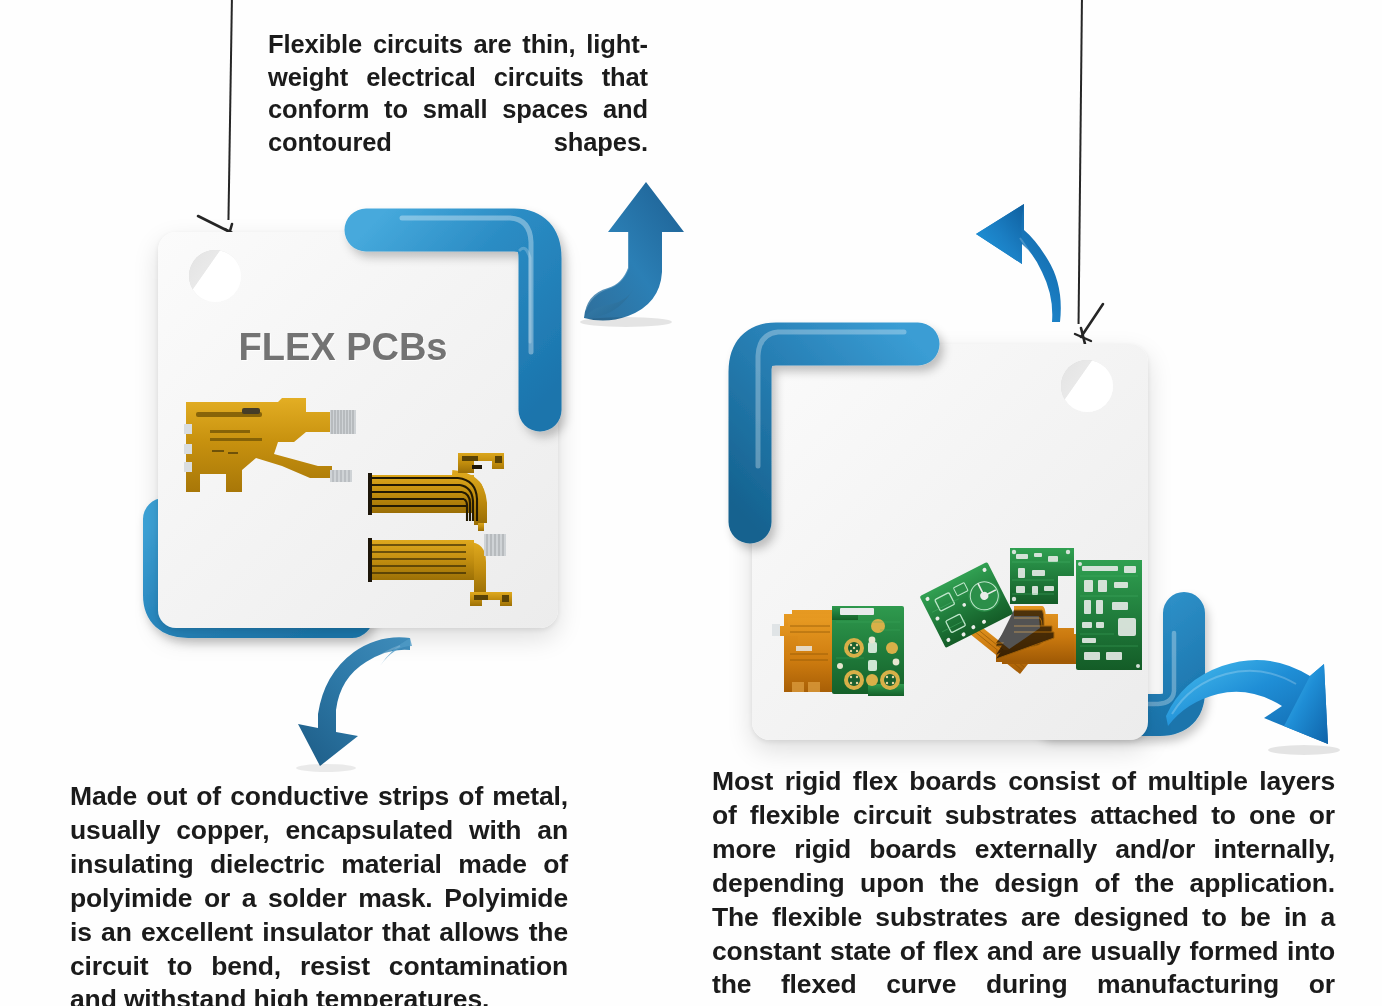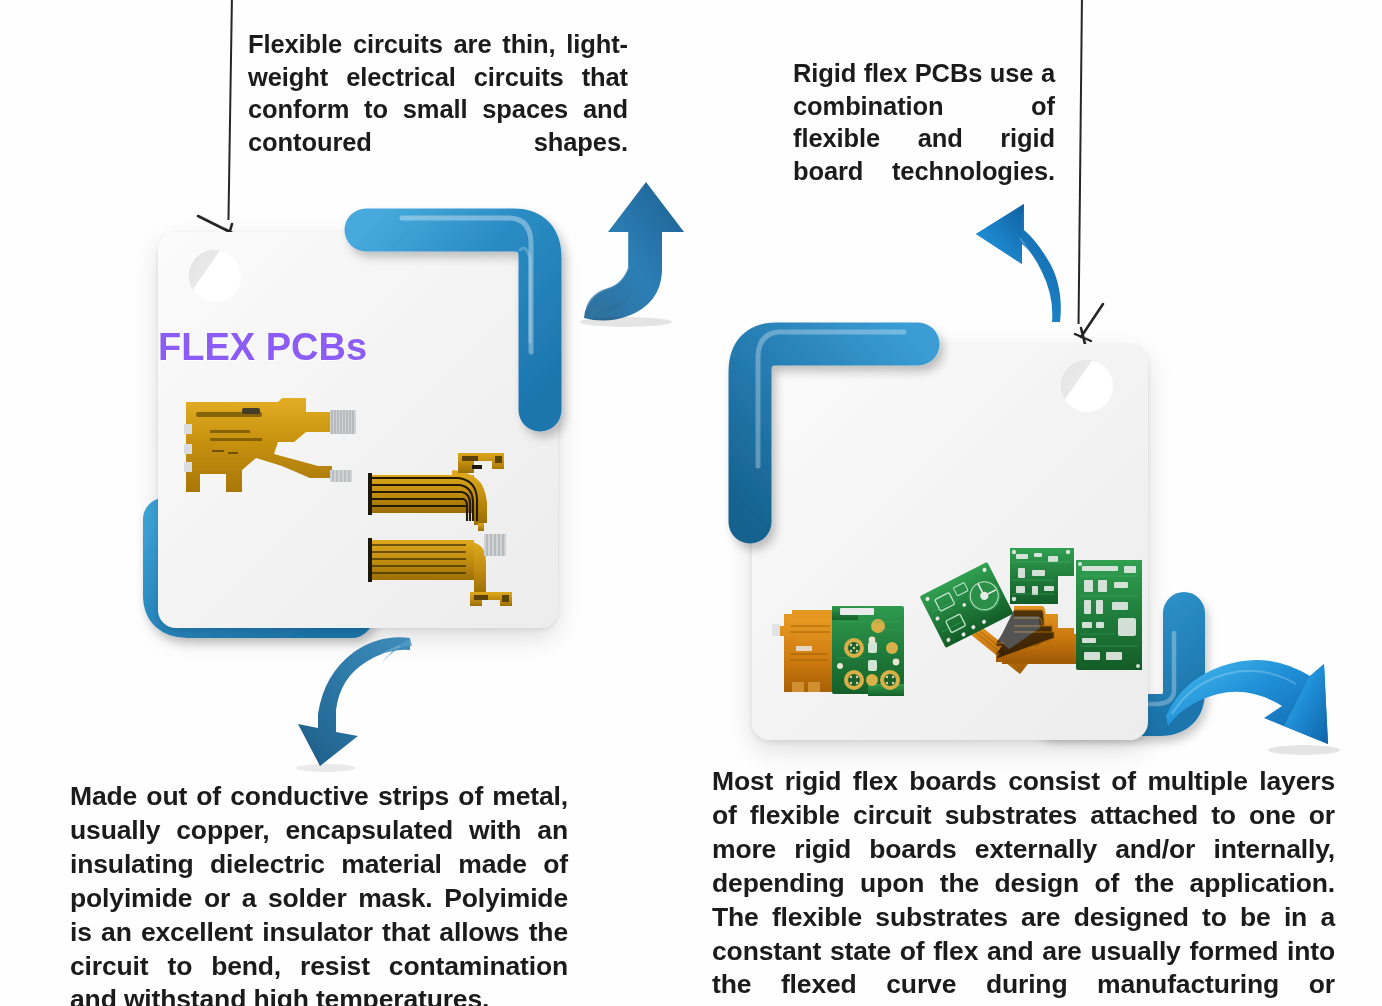--- a/index.html
+++ b/index.html
@@ -23,21 +23,21 @@
     font-weight:bold;
     text-align:justify;
     text-justify:inter-word;
     line-height:1.28;
     -webkit-hyphens:none;
     hyphens:none;
   }
   .txt.small{ font-size:25.5px; letter-spacing:-0.1px; }
   .txt.big{ font-size:26.5px; letter-spacing:-0.15px; }
 
-  #text-flex-top   { left:248px;  top:28px;  width:380px; }
+  #text-flex-top   { left:268px;  top:28px;  width:380px; }
   #text-rigid-top  { left:793px;  top:57px;  width:262px; }
   #text-flex-bottom{ left:70px;   top:780px; width:498px; }
   #text-rigid-bottom{left:712px;  top:765px; width:623px; }
 
   
   .txt p{ text-align:justify; }
   .txt p:after{ content:""; display:inline-block; width:100%; }
   .txt p.nolast:after{ display:none; }
 
   
@@ -86,23 +86,23 @@
   .bracket{ position:absolute; }
   .bracket svg{ display:block; overflow:visible; }
 
   
   .arrow{ position:absolute; }
   .arrow svg{ display:block; overflow:visible; }
 
   
   .card-title{
     position:absolute;
-    color:#8b5cf6;
+    color:#737373;
     font-weight:bold;
-    text-align:left;
+    text-align:center;
     text-shadow:1px 1px 0 rgba(255,255,255,0.85);
     line-height:1.12;
     white-space:pre-line;
   }
   #title-flex { left:158px; top:326px; width:370px; font-size:38px; }
   #title-rigid{ left:752px; top:435px; width:396px; font-size:38px; }
 
   
   .pcb{ position:absolute; }
   .pcb svg{ display:block; overflow:visible; }
@@ -594,23 +594,20 @@
       <path d="M146 24 L160 12 L164 92 L120 74 Z" fill="url(#ar4)"></path>
       <path d="M8 62 Q26 32 62 22 Q98 12 132 32" fill="none" stroke="rgba(255,255,255,0.22)" stroke-width="2"></path>
       <ellipse cx="140" cy="98" rx="36" ry="5" fill="#000" opacity="0.10"></ellipse>
     </svg>
   </div>
 
   <div class="txt small" id="text-flex-top">
     <p>Flexible circuits are thin, light-weight electrical circuits that conform to small spaces and contoured shapes.</p>
   </div>
 
-  <div class="txt small" id="text-rigid-top">
-    <p>Rigid flex PCBs use a combination of flexible and rigid board technologies.</p>
-  </div>
 
   <div class="txt big" id="text-flex-bottom">
     <p class="nolast">Made out of conductive strips of metal, usually copper, encapsulated with an insulating dielectric material made of polyimide or a solder mask. Polyimide is an excellent insulator that allows the circuit to bend, resist contamination and withstand high temperatures.</p>
   </div>
 
   <div class="txt big" id="text-rigid-bottom">
     <p>Most rigid flex boards consist of multiple layers of flexible circuit substrates attached to one or more rigid boards externally and/or internally, depending upon the design of the application. The flexible substrates are designed to be in a constant state of flex and are usually formed into the flexed curve during manufacturing or installation.</p>
   </div>
 
 </div>

